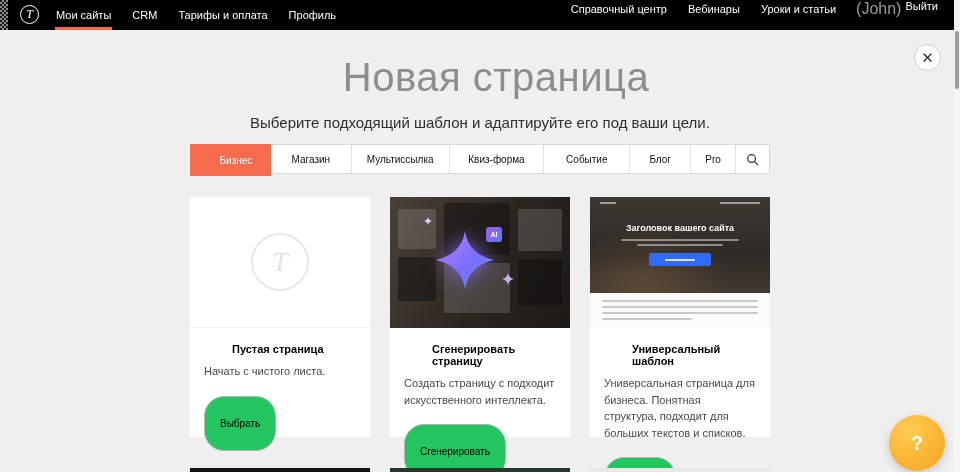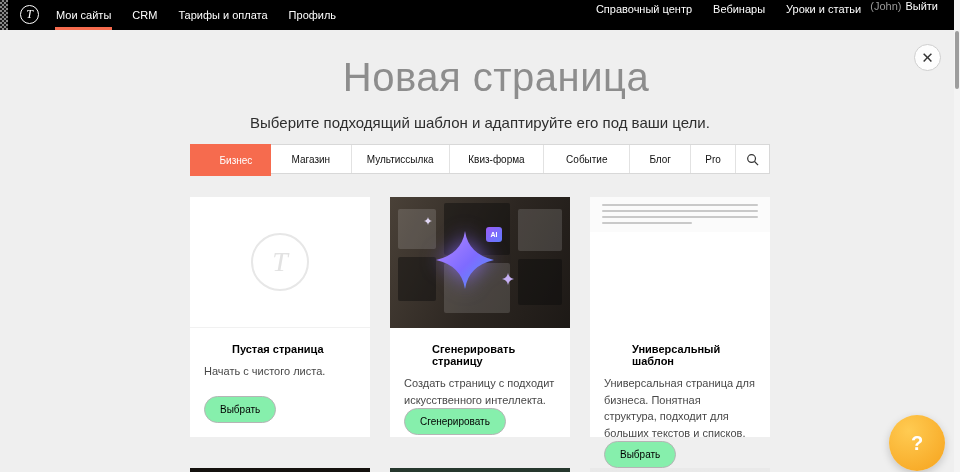--- a/index.html
+++ b/index.html
@@ -26,21 +26,21 @@
   }
   .nav { display:flex; align-items:stretch; margin-left:16px; }
   .nav-item {
     display:flex; align-items:center; padding:0 1px; margin-right:19px;
     font-size:11px; color:#fff; cursor:pointer; white-space:nowrap;
     border-top:3px solid transparent; border-bottom:3px solid transparent;
   }
   .nav-item.active { border-bottom-color:var(--accent,#f66b4e); }
   .nav-right { margin-left:auto; display:flex; align-items:flex-start; margin-right:22px; }
   .nav-right .nav-item { margin-right:0; margin-left:19px; }
-  .user-name { color:#9a9a9a; margin-left:8px; font-size:11px; }
+  .user-name { color:#9a9a9a; margin-left:19px; font-size:16px; }
   .logout { color:#fff; font-size:11px; margin-left:4px; cursor:pointer; }
   
   .scrollbar {
     position:absolute; right:0; top:0; width:6px; height:472px;
     background:#f4f4f4; z-index:9;
   }
   .scroll-thumb {
     position:absolute; top:31px; left:1px; width:4px; height:58px;
     background:#9d9d9d; border-radius:2px;
   }
@@ -90,23 +90,23 @@
     column-gap:20px; row-gap:31px;
   }
   .card { background:#fff; height:240px; display:flex; flex-direction:column; }
   .card-img { height:131px; position:relative; overflow:hidden; flex:0 0 auto; }
   .card-body { flex:1; display:flex; flex-direction:column; padding:15px 14px 14px; }
   .card-title { font-size:11px; font-weight:bold; color:#000; margin-bottom:8px;padding-left:28px; }
   .card-desc { font-size:11px; line-height:1.5; color:#484848; }
   .card-actions { margin-top:auto; display:flex; gap:9px; }
   .pill-btn {
     font-family:"Liberation Sans",sans-serif;
-    font-size:10px; color:#000; background:#86efac;
+    font-size:10px; color:#000; background:#22c55e;
     border:1px solid #b5b5b5; border-radius:20px;
-    padding:7px 15px; cursor:pointer; white-space:nowrap;
+    padding:21px 15px; cursor:pointer; white-space:nowrap;margin-top:16px;
   }
   
   .blank-img { background:#fff; border-bottom:1px solid #f1f1f1;
     display:flex; align-items:center; justify-content:center; }
   .watermark {
     width:58px; height:58px; border:2px solid #e7e7e7; border-radius:50%;
     display:flex; align-items:center; justify-content:center;
     font-family:"Liberation Serif",serif; font-style:italic;
     font-size:28px; color:#e2e2e2;
   }
@@ -250,20 +250,32 @@
         <div class="card-title">Сгенерировать страницу</div>
         <div class="card-desc">Создать страницу с подходит искусственного интеллекта.</div>
         <div class="card-actions">
           <button class="pill-btn">Сгенерировать</button>
         </div>
       </div>
     </div>
 
     <div class="card">
       <div class="card-img">
+        <div class="tpl-top">
+          <div class="tpl-nav">
+              <i class="l"></i>
+              <i class="r"></i>
+            </div>
+          <div class="tpl-heading">Заголовок вашего сайта</div>
+          <div class="tpl-line" style="width:118px; margin-top:6px;"></div>
+          <div class="tpl-line" style="width:86px; margin-top:3px;"></div>
+          <div class="tpl-btn">
+              <i></i>
+            </div>
+        </div>
         <div class="tpl-bottom">
           <div class="txt-bar" style="width:100%;"></div>
           <div class="txt-bar" style="width:100%;"></div>
           <div class="txt-bar" style="width:100%;"></div>
           <div class="txt-bar" style="width:58%;"></div>
         </div>
       </div>
       <div class="card-body">
         <div class="card-title">Универсальный шаблон</div>
         <div class="card-desc">Универсальная страница для бизнеса. Понятная структура, подходит для больших текстов и списков.</div>

